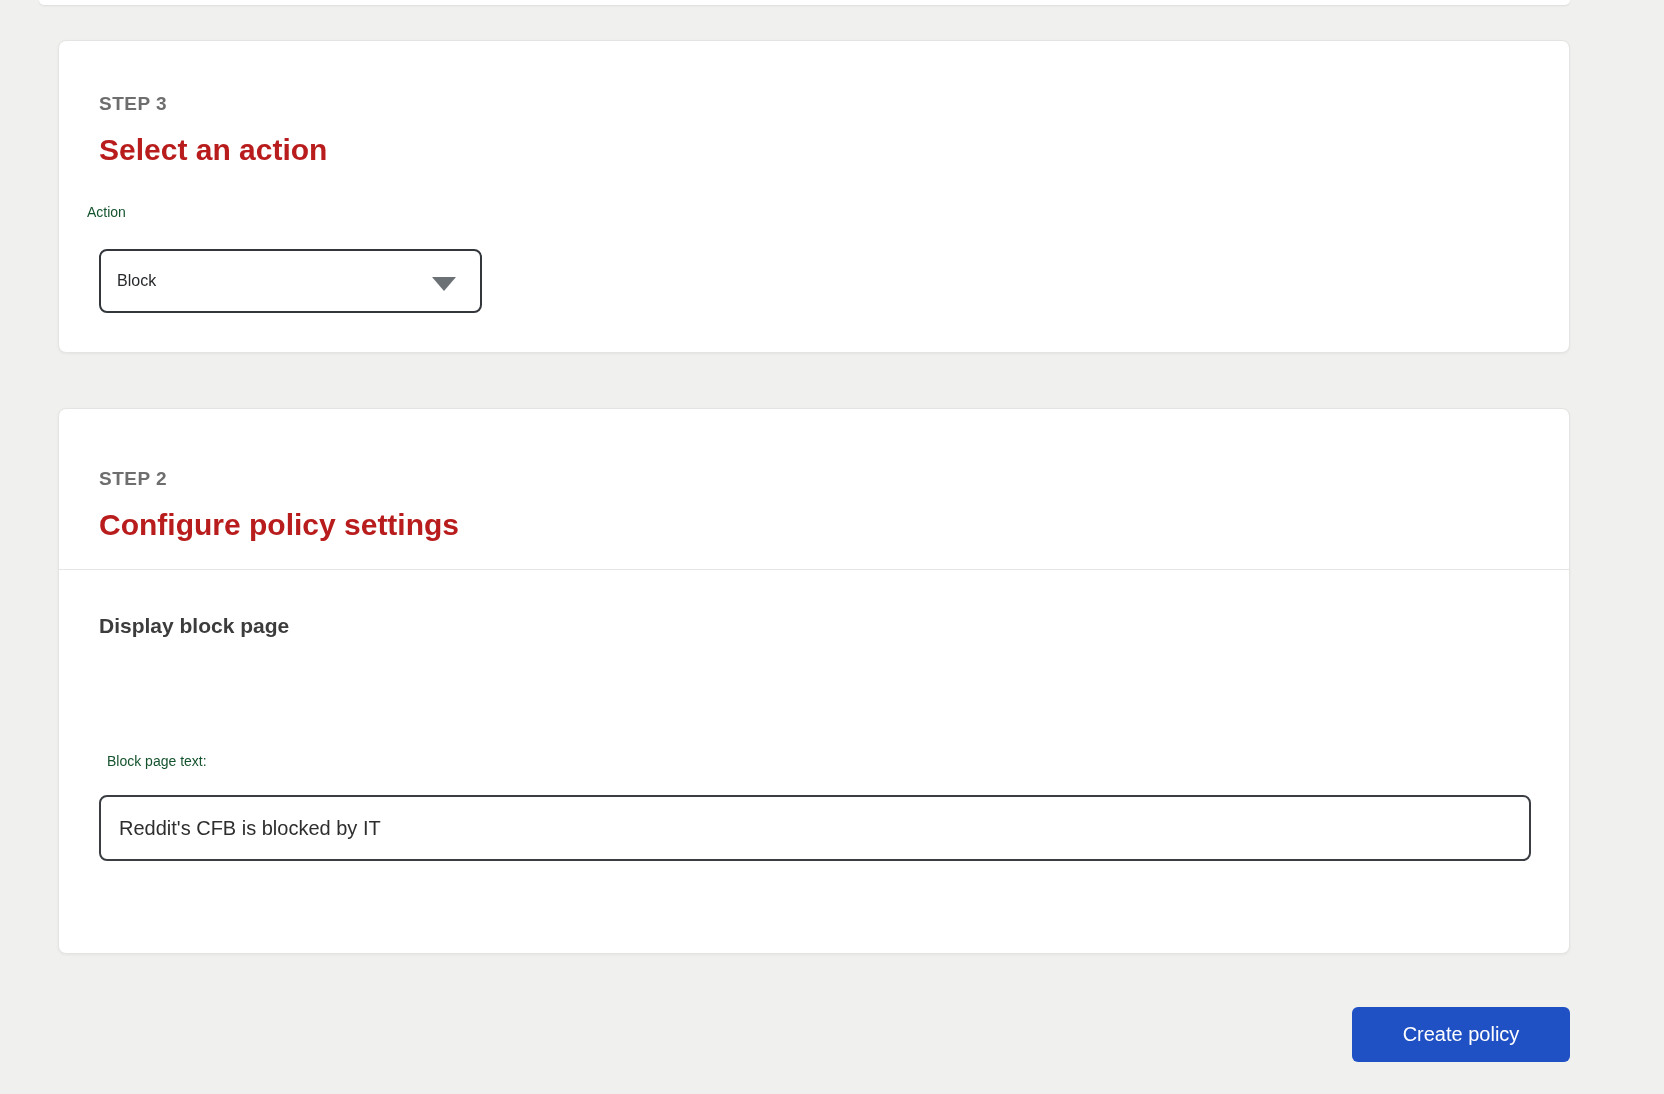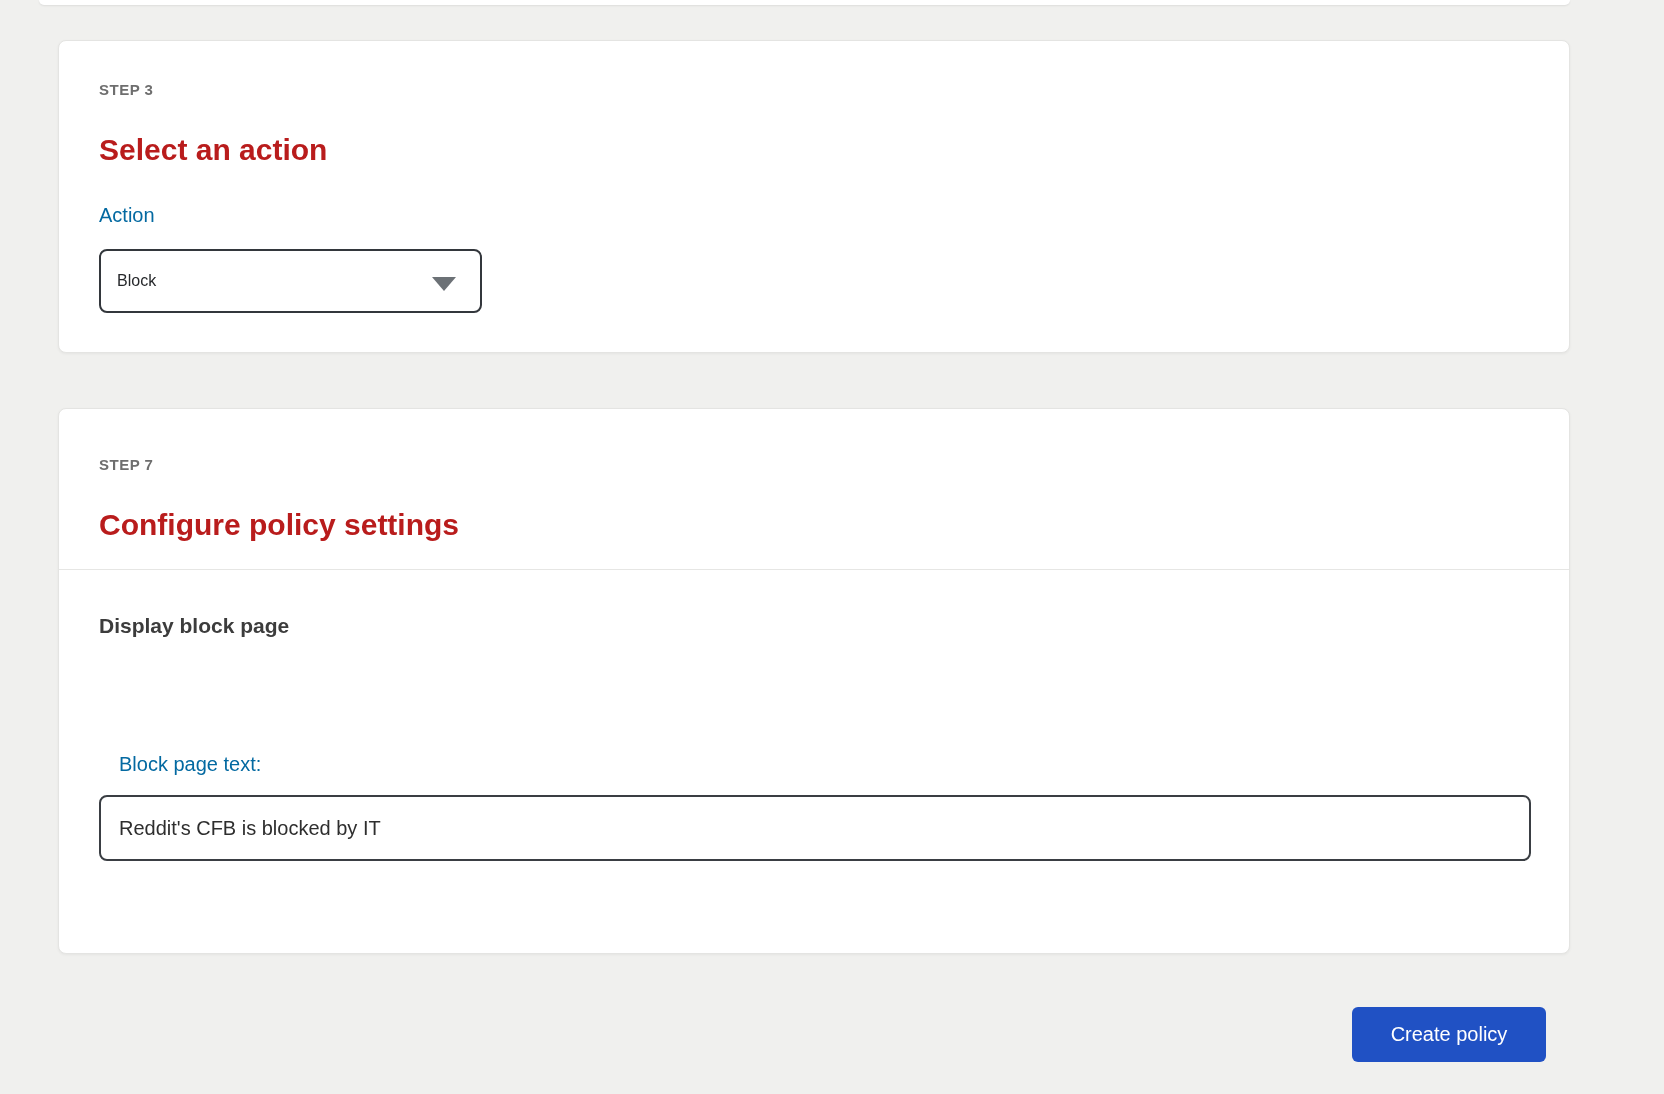--- a/index.html
+++ b/index.html
@@ -36,42 +36,43 @@
     border-radius: 8px;
     box-shadow: 0 1px 3px rgba(0,0,0,0.05);
     box-sizing: border-box;
   }
   #card-step3 { top: 40px;  height: 313px; }
   #card-step4 { top: 408px; height: 546px; }
 
   .step-label {
     position: absolute;
     left: 40px;
-    font-size: 15px;
+    font-size: 19px;
     font-weight: 700;
     letter-spacing: 0.5px;
     color: #6e6e6e;
+    margin-top: 12px;
   }
   .card-title {
     position: absolute;
     left: 40px;
     font-size: 30px;
     font-weight: 700;
     color: #b91c1c;
     line-height: 1.1;
   }
 
   
   #card-step3 .step-label { top: 40px; }
   #card-step3 .card-title { top: 72px; }
   .field-label {
     position: absolute;
-    left: 40px;
-    font-size: 20px;
-    color: #0369a1;
+    left: 28px;
+    font-size: 14px;
+    color: #14532d;
   }
   #action-label { top: 163px; }
   .select-box {
     position: absolute;
     left: 40px;
     top: 208px;
     width: 383px;
     height: 64px;
     border: 2px solid #33373c;
     border-radius: 8px;
@@ -140,21 +141,21 @@
     font-size: 20px;
     color: #2e2e2e;
     outline: none;
   }
 
   
   .primary-button {
     position: absolute;
     left: 1352px;
     top: 1007px;
-    width: 194px;
+    width: 218px;
     height: 55px;
     background: #2051c4;
     border: none;
     border-radius: 6px;
     color: #ffffff;
     font-family: "Liberation Sans", sans-serif;
     font-size: 20px;
     font-weight: 500;
     cursor: pointer;
   }
@@ -170,21 +171,21 @@
     <div class="step-label">STEP 3</div>
     <h1 class="card-title">Select an action</h1>
     <div class="field-label" id="action-label">Action</div>
     <div class="select-box">
       <span class="select-value">Block</span>
       <span class="caret"></span>
     </div>
   </section>
 
   <section class="card" id="card-step4">
-    <div class="step-label">STEP 7</div>
+    <div class="step-label">STEP 2</div>
     <h1 class="card-title">Configure policy settings</h1>
     <div class="card-divider"></div>
     <div class="section-title">Display block page</div>
     <div class="field-label" id="block-page-text-label">Block page text:</div>
     <input class="text-input" type="text" value="Reddit's CFB is blocked by IT" style="">
   </section>
 
   <button class="primary-button">Create policy</button>
 
 </div>

